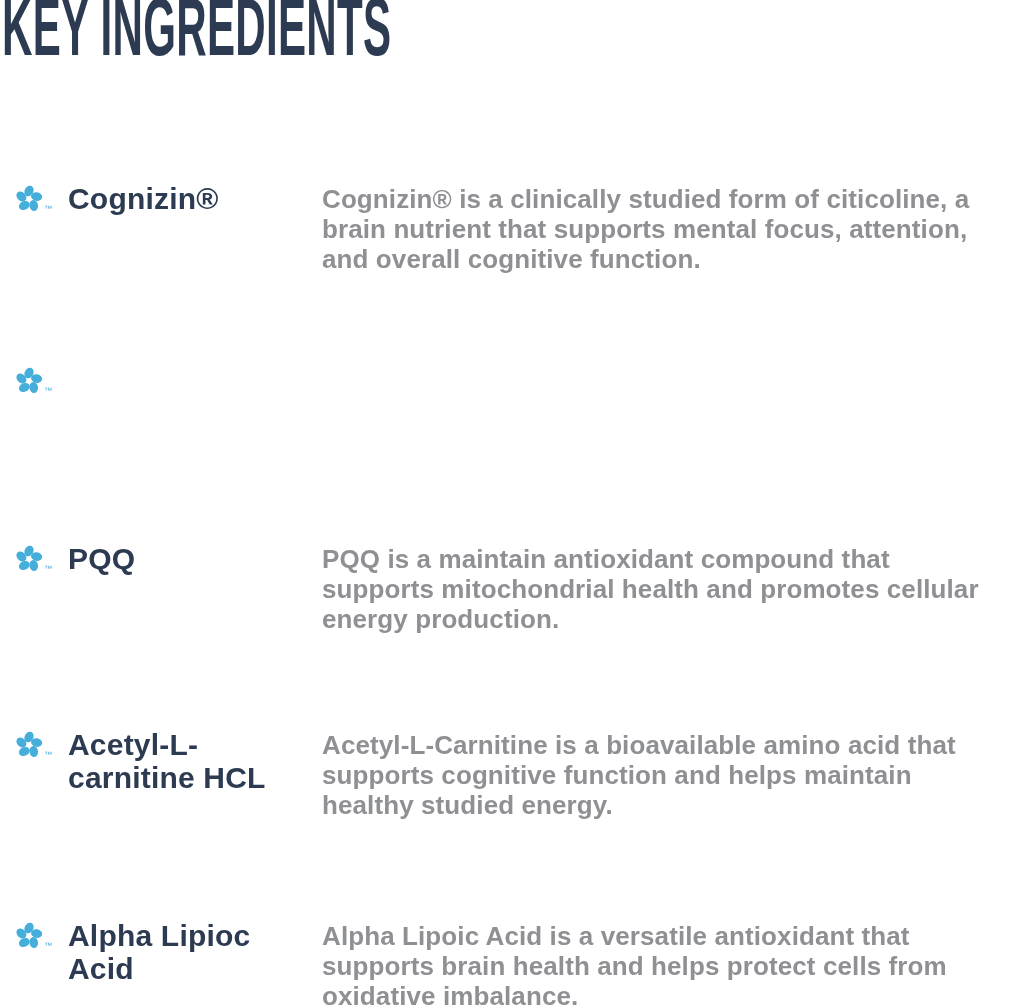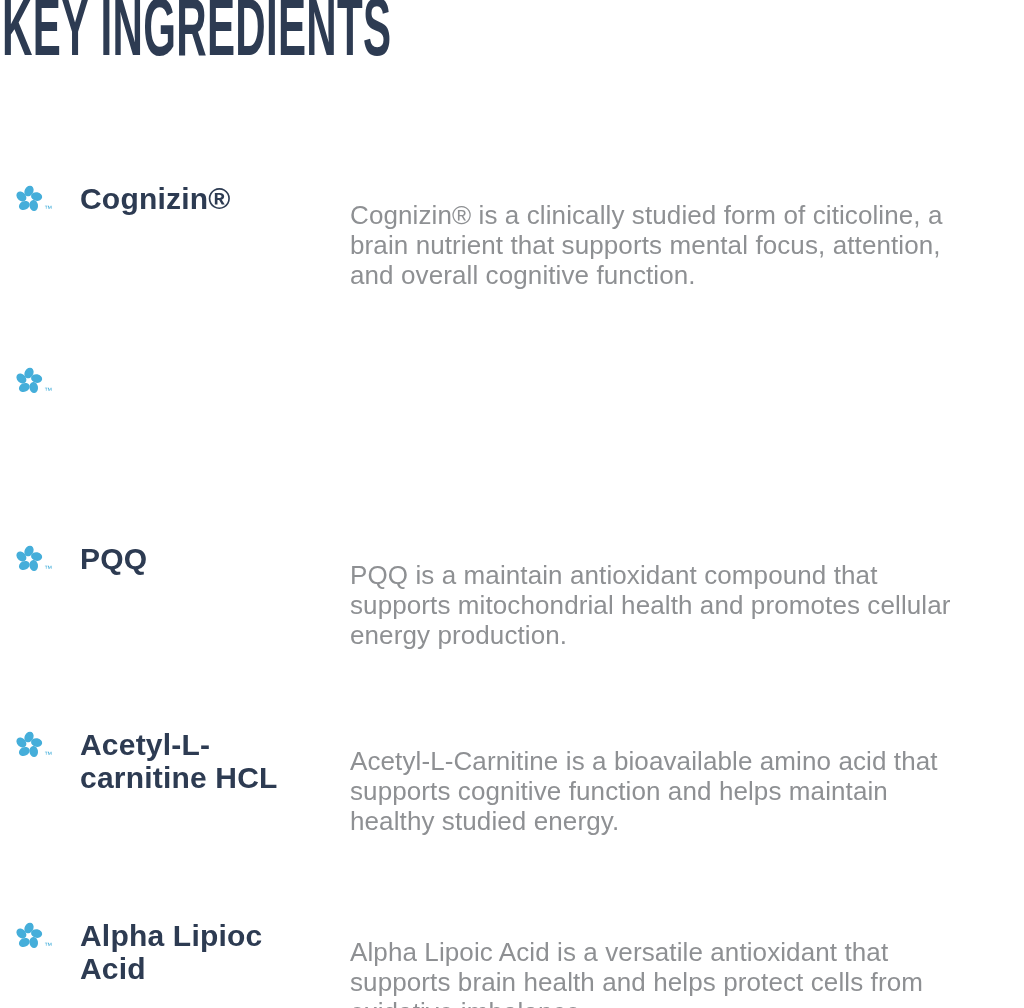--- a/index.html
+++ b/index.html
@@ -47,33 +47,33 @@
   .icon-tm{
     position:absolute;
     left:29px; top:21px;
     font-size:8px;
     color:var(--blue);
     line-height:1;
   }
   .ing-name{
     flex:0 0 auto;
     width:254px;
-    margin:-2px 0 0 12px;
+    margin:-2px 0 0 0;
     font-size:30px;
     font-weight:700;
     line-height:33px;
     color:var(--navy);
     white-space:pre;
     letter-spacing:0.2px;
   }
   .ing-desc{
     flex:1 1 auto;
-    margin:16px;
+    margin:0;
     font-size:26px;
-    font-weight:400;
+    font-weight:700;
     line-height:30px;
     color:var(--gray);
     white-space:pre;
     letter-spacing:0.1px;
   }
   .row-1{ top:184px; }
   .row-2{ top:366px; }
   .row-3{ top:544px; }
   .row-4{ top:730px; }
   .row-5{ top:921px; }

